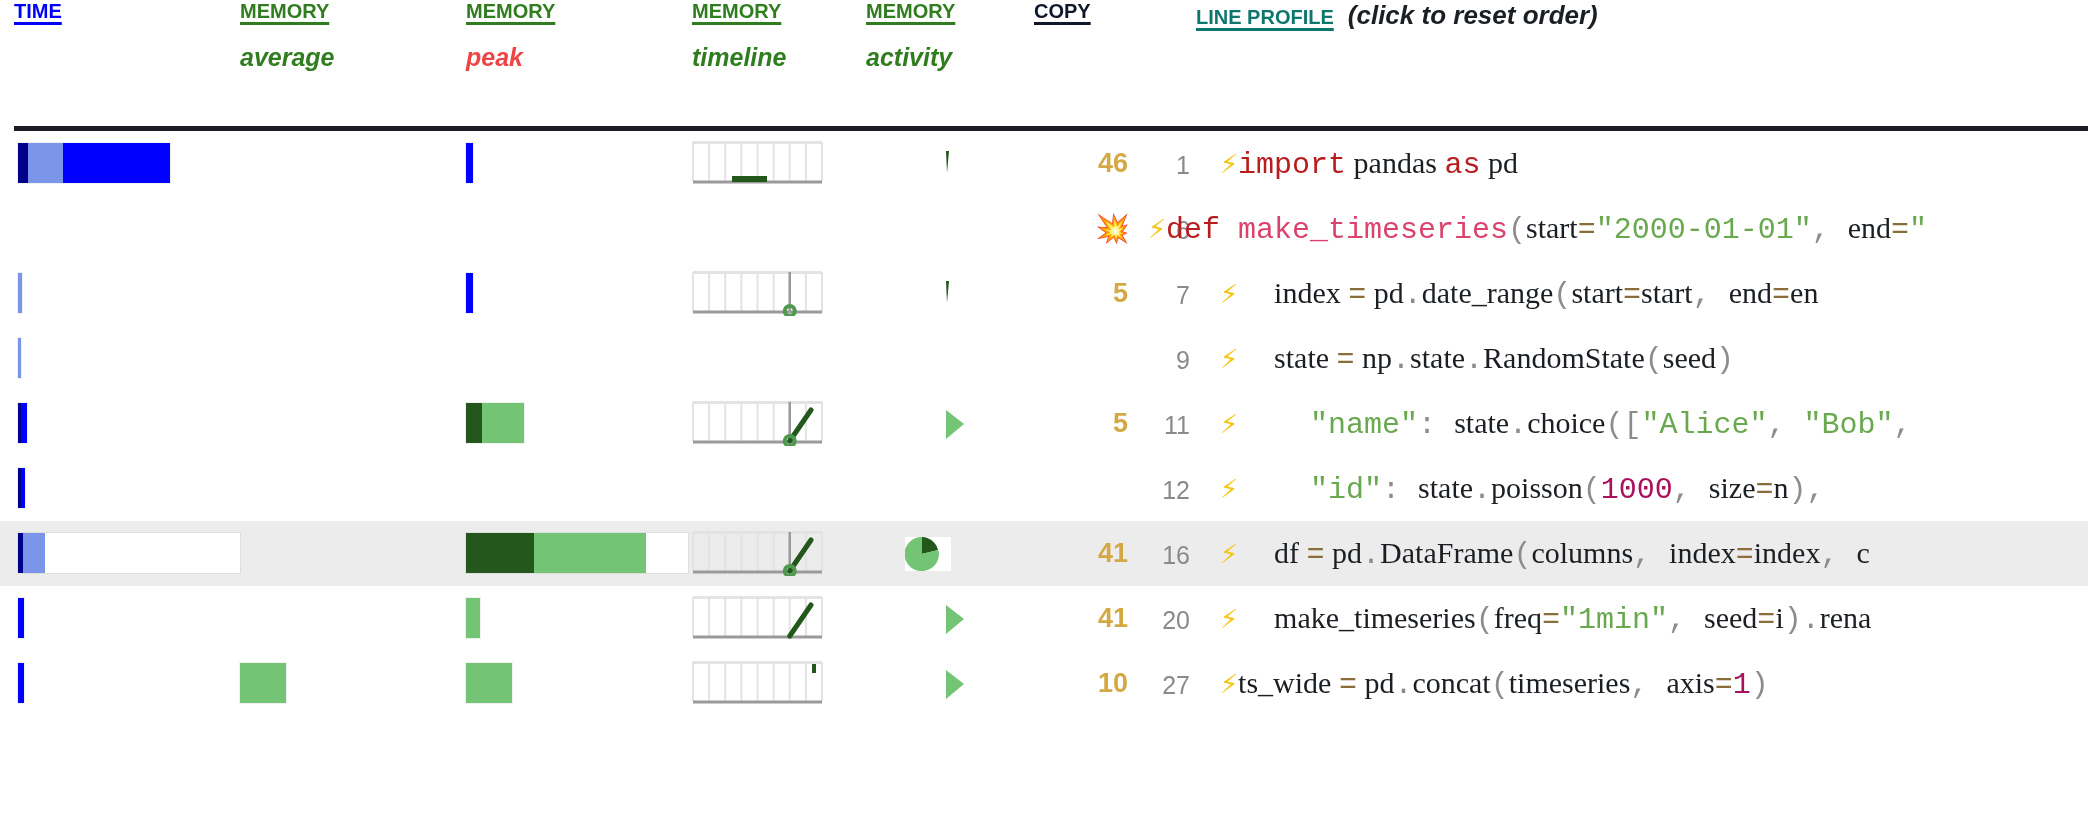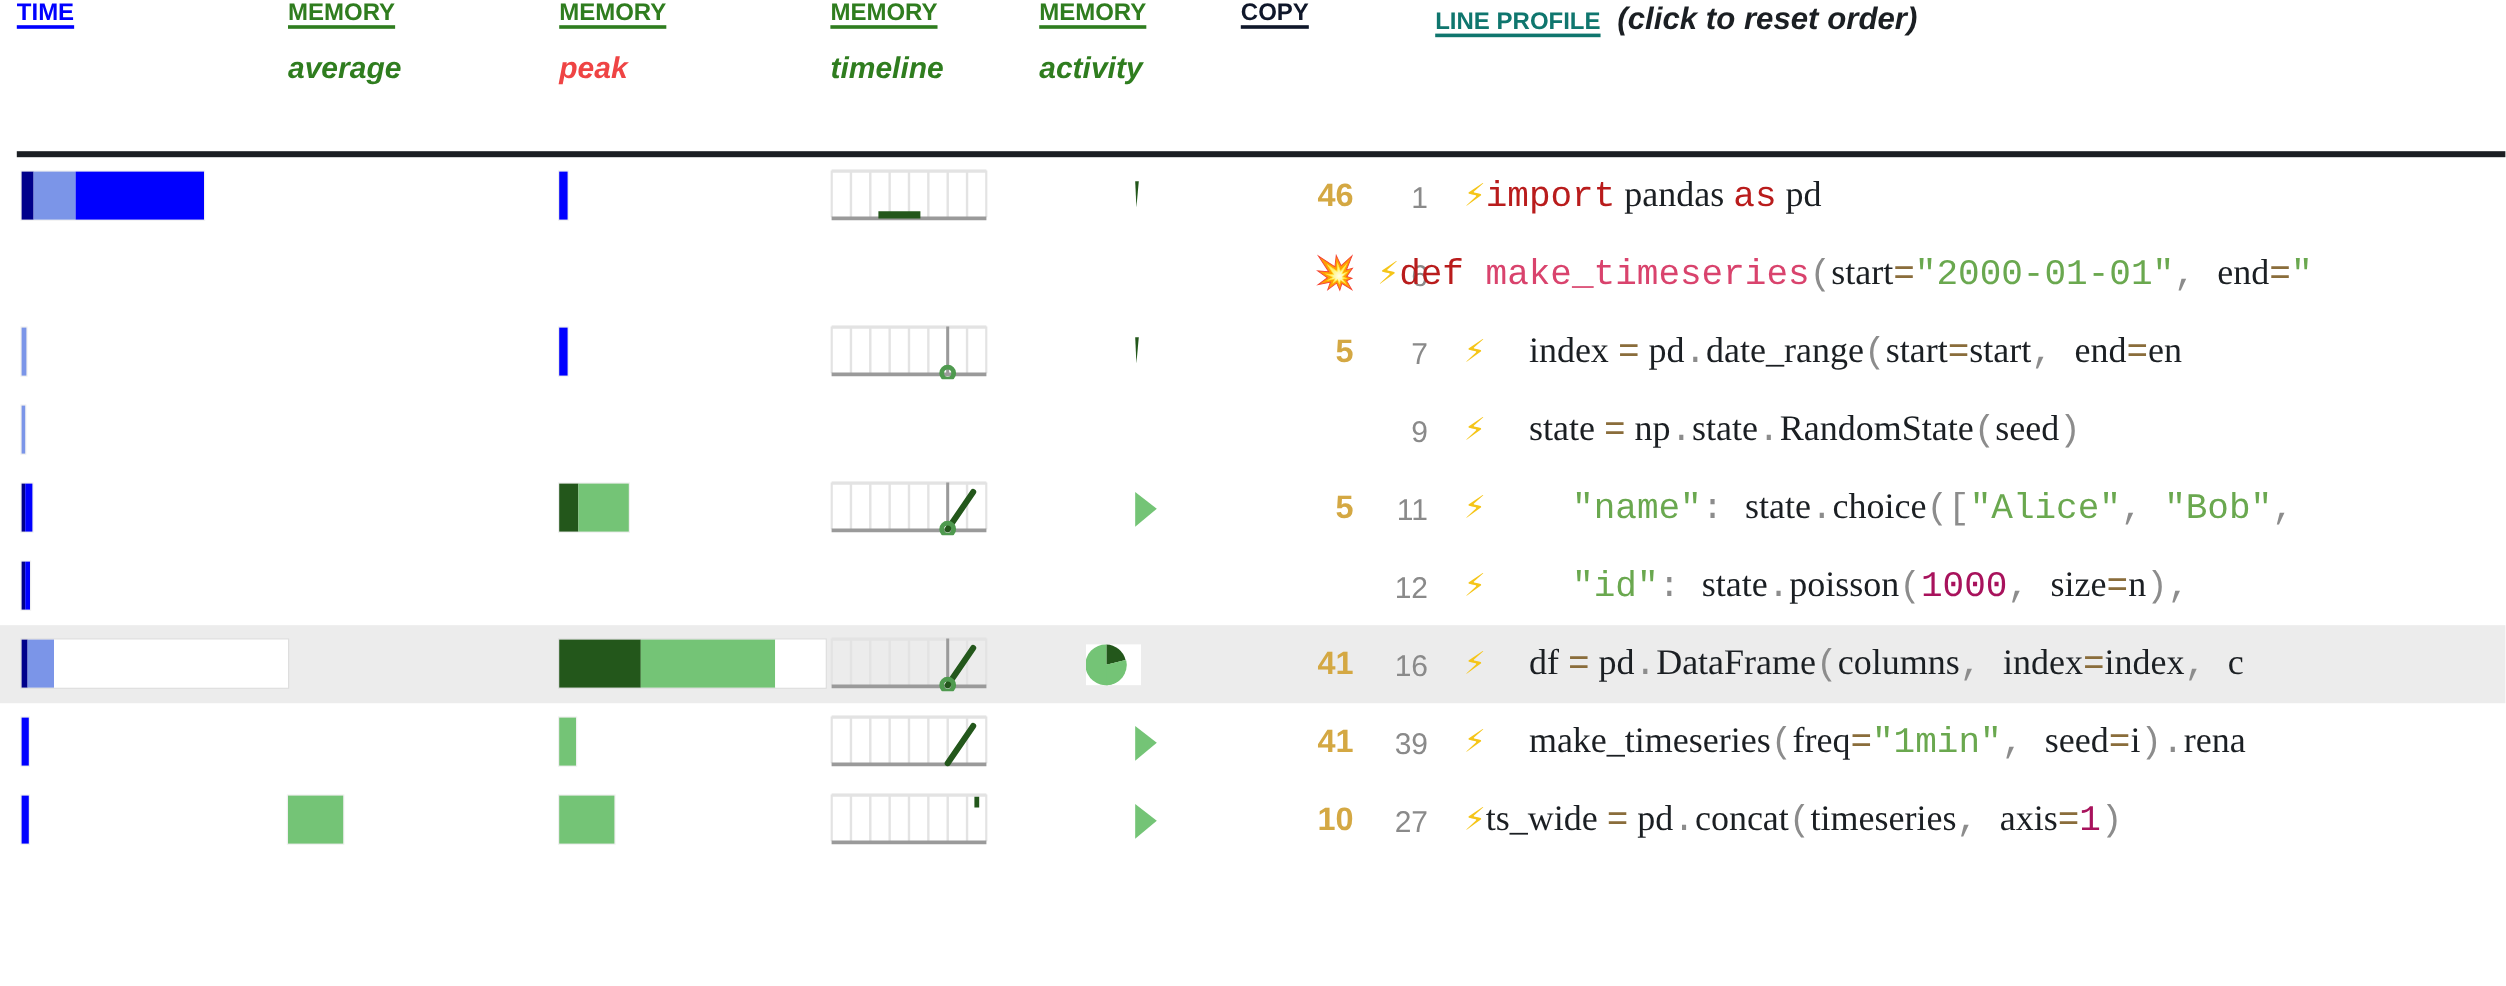--- a/index.html
+++ b/index.html
@@ -306,21 +306,21 @@
             <line x1="113.875" y1="1" x2="113.875" y2="40" stroke="#e3e3e3" stroke-width="2"></line>
             <line x1="130" y1="1" x2="130" y2="40" stroke="#e3e3e3" stroke-width="2"></line>
             <line x1="1" y1="1.5" x2="130" y2="1.5" stroke="#e3e3e3" stroke-width="3"></line>
             <line x1="1" y1="41" x2="130" y2="41" stroke="#9a9a9a" stroke-width="3"></line>
             <line x1="97.75" y1="40" x2="119" y2="9" stroke="#23571b" stroke-width="5" stroke-linecap="round"></line>
           </svg></div>
         <div class="act" style="left: 940px;"><svg width="46" height="45" viewBox="0 0 46 45">
             <path d="M 6 9 L 6 38 L 24 23 Z" fill="#74c476"></path>
           </svg></div>
         <div class="num num-copy" style="left: 1008px; width: 120px; top: 17px;">41</div>
-        <div class="num num-line" style="left: 1100px; width: 90px; top: 20px;">39</div>
+        <div class="num num-line" style="left: 1100px; width: 90px; top: 20px;">20</div>
         <div class="code"><span class="bolt">⚡</span><span>  </span><span class="k-def">make_timeseries</span><span class="k-punct">(</span><span class="k-def">freq</span><span class="k-op">=</span><span class="k-str">"1min"</span><span class="k-punct">, </span><span class="k-def">seed</span><span class="k-op">=</span><span class="k-def">i</span><span class="k-punct">)</span><span class="k-punct">.</span><span class="k-def">rena</span></div>
       </div>
       <div class="row">
         <div class="bar-wrap" style="left: 18px; width: 6px;">
           <div class="seg seg-nat" style="width: 6px;"></div>
         </div>
         <div class="bar-wrap" style="left: 240px; width: 46px;">
           <div class="seg seg-lite" style="width: 46px;"></div>
         </div>
         <div class="bar-wrap" style="left: 466px; width: 46px;">

